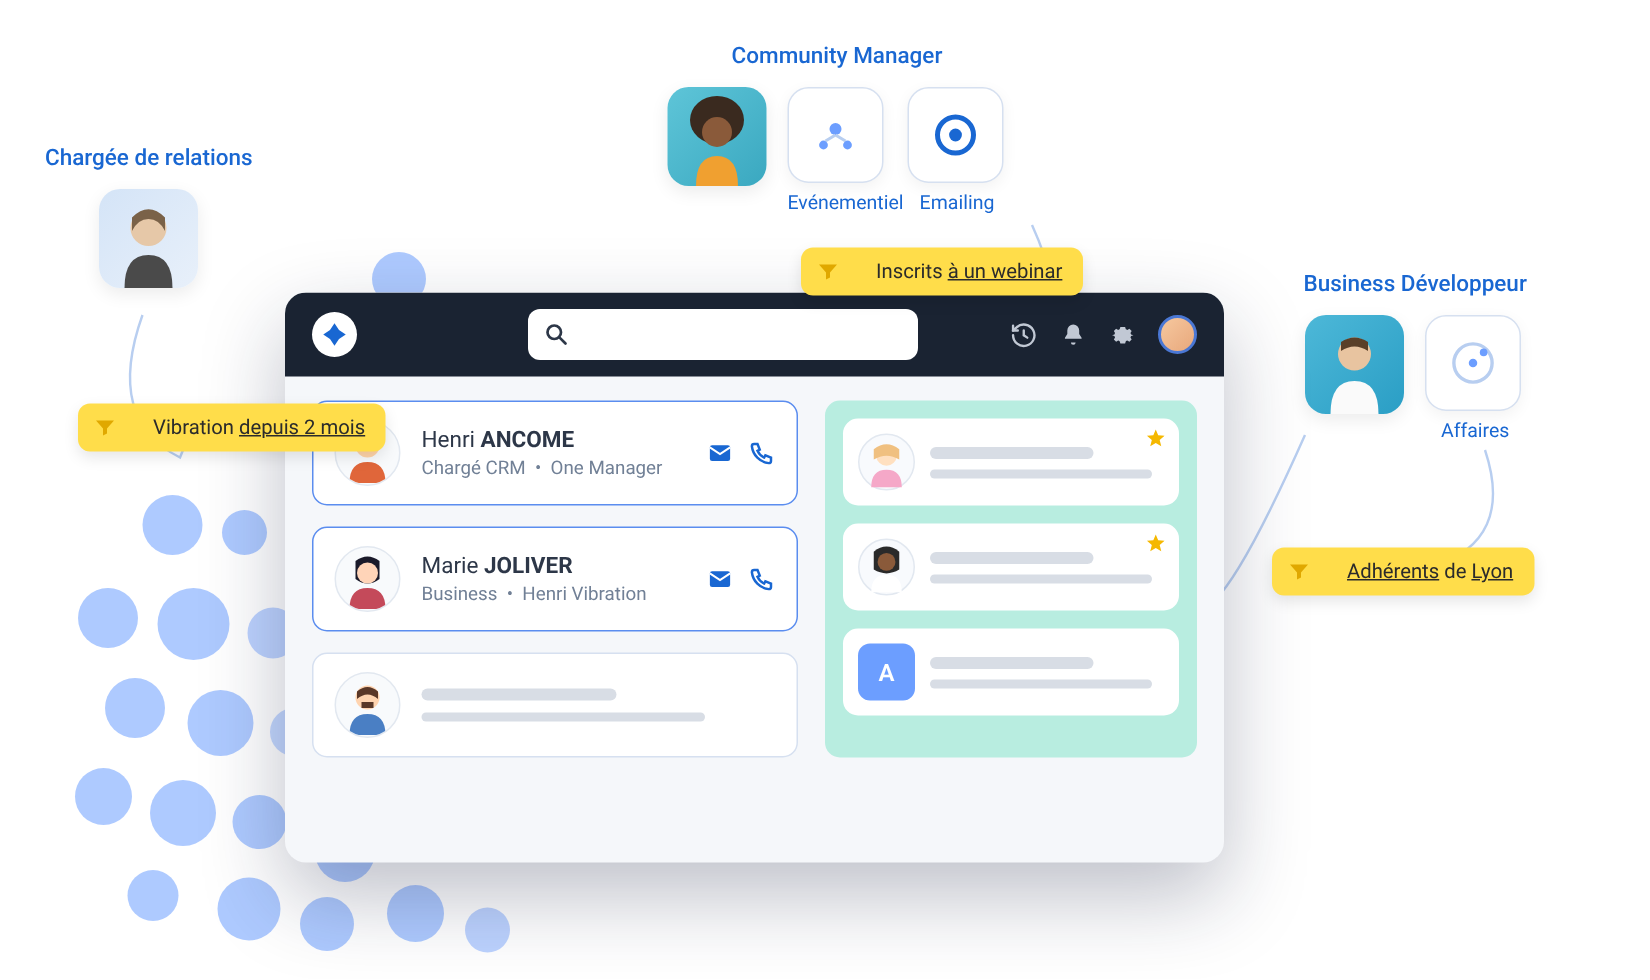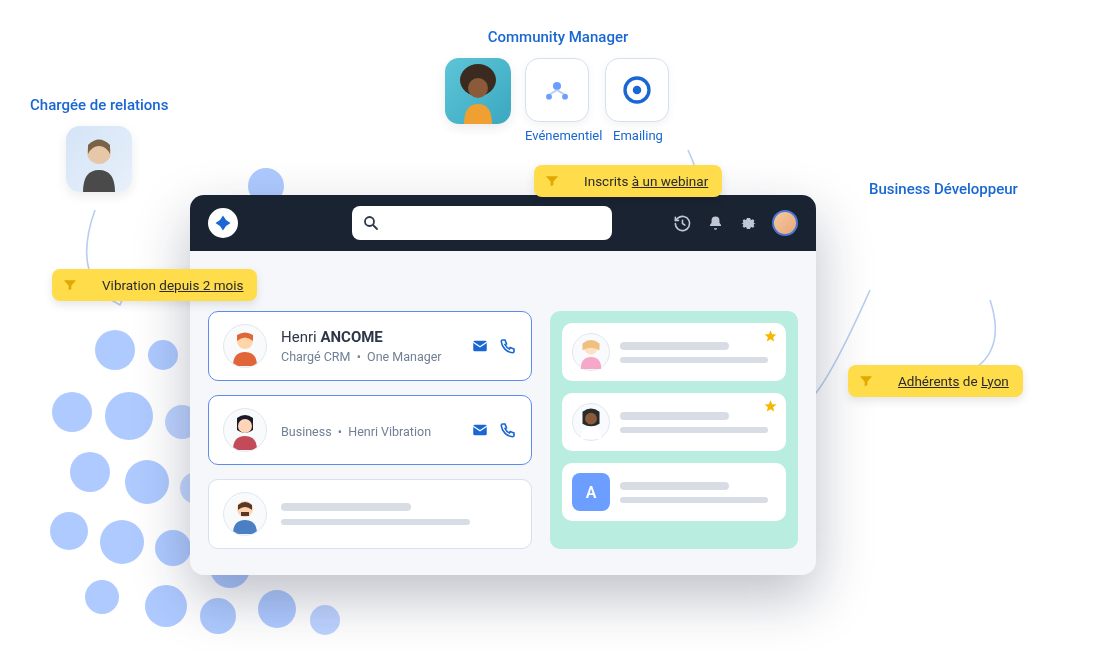--- a/index.html
+++ b/index.html
@@ -84,21 +84,21 @@
   }
   .searchbox {
     flex: 0 0 260px; margin-left: 100px;
     height: 34px; background:#fff; border-radius:8px;
     display:flex; align-items:center; padding: 0 10px;
   }
   .toolbar-icons { margin-left:auto; display:flex; gap:14px; align-items:center; color:#c1c8d4;}
   .toolbar-icons svg { width:19px; height:19px; }
   .me-avatar { width:26px; height:26px; border-radius:50%; background: linear-gradient(135deg,#f6c89f,#e8a87c); border:2px solid #4a77d4;}
 
-  .app-body { display:flex; padding: 16px 18px; gap: 18px; margin-top: 44px; }
+  .app-body { display:flex; padding: 16px 18px; gap: 18px; }
   .contacts { flex: 1; display:flex; flex-direction:column; gap:14px;}
   .contact-card {
     background:#fff; border:1.5px solid var(--border); border-radius:10px;
     padding: 12px 14px; display:flex; align-items:center; gap:14px;
   }
   .contact-card.highlight { border-color:#5b8def; }
   .c-avatar { width:44px; height:44px; border-radius:50%; border:1px solid #e2e8f0; display:flex; align-items:center; justify-content:center; background:#f8fafc; overflow:hidden;}
   .c-info { flex:1; }
   .c-name { font-size:15px; color:var(--text); font-weight:400;}
   .c-name b { font-weight:700;}
@@ -201,20 +201,39 @@
             <circle cx="12" cy="12" r="3.2" fill="#1967d2"></circle>
           </svg>
       </div>
       <div class="tool-label">Emailing</div>
     </div>
   </div>
 </div>
 
 <div class="persona" style="left:842px; top:180px;margin-left:27px;">
   <div class="persona-title">Business Développeur</div>
+  <div class="persona-row">
+    <div class="persona-avatar avatar-bg-c">
+      <svg class="person-svg" viewBox="0 0 66 66">
+          <circle cx="33" cy="26" r="11" fill="#e8c4a0"></circle>
+          <path d="M24 18 Q33 12 42 18 L42 24 Q33 18 24 24 Z" fill="#5a3f28"></path>
+          <path d="M17 66 Q17 44 33 44 Q49 44 49 66 Z" fill="#fafafa"></path>
+        </svg>
+    </div>
+    <div class="persona-tool">
+      <div class="tool-box">
+        <svg width="34" height="34" viewBox="0 0 24 24">
+            <circle cx="12" cy="12" r="9" fill="none" stroke="#b8cef0" stroke-width="1.6"></circle>
+            <circle cx="12" cy="12" r="2" fill="#6c9eff"></circle>
+            <circle cx="17" cy="7" r="1.8" fill="#6c9eff"></circle>
+          </svg>
+      </div>
+      <div class="tool-label">Affaires</div>
+    </div>
+  </div>
 </div>
 
 <div class="tag" style="left:52px; top:269px;">
   <svg viewBox="0 0 24 24">
       <path d="M3 5h18l-7 8v5l-4 2v-7z" fill="#e0a800"></path>
     </svg>
   <span><span>Vibration </span><span class="ul">depuis 2 mois</span></span>
 </div>
 
 <div class="tag" style="left:534px; top:165px;">
@@ -288,20 +307,21 @@
 
       <div class="contact-card highlight">
         <div class="c-avatar">
           <svg width="40" height="40" viewBox="0 0 40 40">
               <path d="M12 8 Q20 2 28 8 L28 20 Q20 26 12 20 Z" fill="#1a1a2a"></path>
               <circle cx="20" cy="16" r="7" fill="#ffd4b8"></circle>
               <path d="M8 40 Q8 26 20 26 Q32 26 32 40 Z" fill="#c44a5a"></path>
             </svg>
         </div>
         <div class="c-info">
+          <div class="c-name"><span>Marie</span> <b>JOLIVER</b></div>
           <div class="c-meta"><span>Business</span> &nbsp;•&nbsp; <span>Henri Vibration</span></div>
         </div>
         <div class="c-actions">
           <svg viewBox="0 0 24 24" fill="currentColor">
               <rect x="3" y="5" width="18" height="14" rx="2"></rect>
               <path d="M3 7l9 6 9-6" fill="none" stroke="#fff" stroke-width="1.8"></path>
             </svg>
           <svg viewBox="0 0 24 24" fill="none" stroke="currentColor" stroke-width="2.2">
               <path d="M5 4h3l2 5-2 1a12 12 0 0 0 6 6l1-2 5 2v3a2 2 0 0 1-2 2A17 17 0 0 1 3 6a2 2 0 0 1 2-2z"></path>
             </svg>

